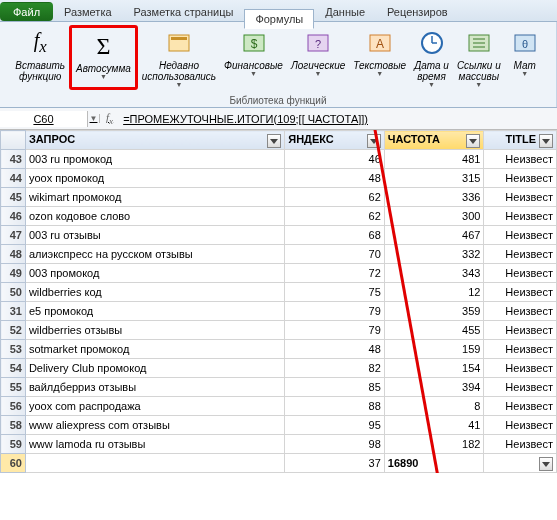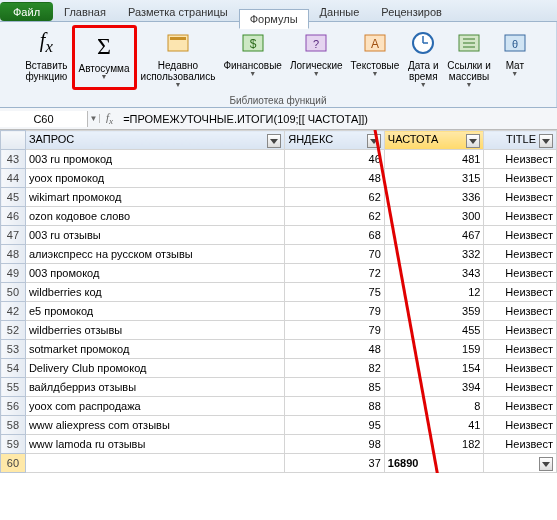--- a/index.html
+++ b/index.html
@@ -7,56 +7,56 @@
   
   .tabs { display: flex; background: linear-gradient(#e8f0f8, #d8e4f0); border-bottom: 1px solid #9db4cc; height: 22px; align-items: flex-end; }
   .tab { padding: 3px 10px 3px; border: 1px solid transparent; border-bottom: none; cursor: pointer; font-size: 11px; color: #333; }
   .tab.file { background: linear-gradient(#2a8a2a, #1a6a1a); color: #fff; border-radius: 4px; padding: 3px 12px; }
   .tab.active { background: #fff; border: 1px solid #9db4cc; border-bottom: 1px solid #fff; position: relative; top: 8px; }
   
   .ribbon { display: flex; background: #eef3f9; border-bottom: 1px solid #9db4cc; height: 86px; }
   .rgroup { display: flex; flex-direction: column; align-items: center; padding: 3px 6px 0; border-right: 1px solid #c5d4e5; position: relative; }
   .rbtn { display: flex; flex-direction: column; align-items: center; cursor: pointer; padding: 2px 4px; }
   .rbtn .icon { width: 32px; height: 32px; display: flex; align-items: center; justify-content: center; }
-  .rbtn .lbl { font-size: 10px; text-align: center; line-height: 1.1; margin-top: 1px; }
+  .rbtn .lbl { font-size: 10px; text-align: center; line-height: 1.1; margin-top: 1px; font-style: italic; }
   .highlight { border: 3px solid #e00; border-radius: 3px; }
   .grouplabel { position: absolute; bottom: 1px; left: 0; right: 0; text-align: center; font-size: 10px; color: #555; margin-top: 48px; }
   .dd { font-size: 7px; color: #555; margin-top: -1px; }
   
-  .namebox-row { display: flex; align-items: center; border-bottom: 1px solid #bbb; height: 22px; background: #f4f6f9; }
+  .namebox-row { display: flex; align-items: center; border-bottom: 1px solid #bbb; height: 22px; background: #f4f6f9; text-decoration: underline; }
   .namebox { width: 88px; border: none; padding: 2px 4px; font-size: 11px; background: #fff; border-right: 1px solid #bbb; text-align: center; }
   .namebox-dd { width: 12px; text-align: center; color: #666; font-size: 8px; border-right: 1px solid #bbb; }
   .fx { font-style: italic; font-family: serif; padding: 0 6px; color: #666; }
   .formula { flex: 1; padding: 2px 4px; font-size: 11px; }
   
   .sheet-wrap { position: relative; }
   .sheet { border-collapse: collapse; table-layout: fixed; width: 100%; }
   .sheet th, .sheet td { border: 1px solid #d4d4d4; font-size: 11px; height: 19px; padding: 0 3px; overflow: hidden; white-space: nowrap; }
   .sheet thead th { background: linear-gradient(#f6f8fb, #e4eaf2); font-weight: normal; text-align: center; border-color: #b8c5d6; }
-  .sheet tbody th { background: linear-gradient(90deg,#f6f8fb,#e4eaf2); font-weight: normal; text-align: center; width: 24px; border-color: #b8c5d6; color: #444; }
-  .sheet .hdr td { background: linear-gradient(#eaf1fb,#d9e4f2); font-weight: normal; position: relative; }
+  .sheet tbody th { background: linear-gradient(90deg,#f6f8fb,#e4eaf2); font-weight: bold; text-align: right; width: 24px; border-color: #b8c5d6; color: #444; }
+  .sheet .hdr td { background: linear-gradient(#eaf1fb,#d9e4f2); font-weight: bold; position: relative; }
   .col-q { width: 250px; text-align: left; }
   .col-y { width: 96px; text-align: right; }
   .col-c { width: 96px; text-align: right; }
   .col-t { width: 70px; text-align: right; }
   .hdr .col-c { background: linear-gradient(#ffe9a8,#ffd96a) !important; }
   .filter { float: right; width: 14px; height: 14px; border: 1px solid #888; background: linear-gradient(#fff,#ddd); margin-left: 3px; margin-top: 1px; }
   .filter::after { content: ""; display: block; width: 0; height: 0; border-left: 4px solid transparent; border-right: 4px solid transparent; border-top: 5px solid #444; margin: 4px auto 0; }
   tbody th.selrow { background: #ffe9a8 !important; }
   .sum-y { border: 1px solid #444; }
   .sum-c { border: 2px solid #000; font-weight: bold; text-align: left; }
   
   .arrow-layer { position: absolute; top: 0; left: 0; pointer-events: none; }
 </style>
 </head>
 <body>
 
 <div class="tabs">
   <div class="tab file">Файл</div>
-  <div class="tab">Главная</div>
+  <div class="tab">Разметка</div>
   <div class="tab">Разметка страницы</div>
   <div class="tab active">Формулы</div>
   <div class="tab">Данные</div>
   <div class="tab">Рецензиров</div>
 </div>
 
 <div class="ribbon">
   <div class="rgroup" style="flex:1;">
     <div style="display:flex;">
       <div class="rbtn">
@@ -224,21 +224,21 @@
   <td class="col-t">Неизвест</td>
         </tr>
         <tr>
           <th>50</th>
   <td class="col-q">wildberries код</td>
   <td class="col-y">75</td>
   <td class="col-c">12</td>
   <td class="col-t">Неизвест</td>
         </tr>
         <tr>
-          <th>42</th>
+          <th>31</th>
   <td class="col-q">e5 промокод</td>
   <td class="col-y">79</td>
   <td class="col-c">359</td>
   <td class="col-t">Неизвест</td>
         </tr>
         <tr>
           <th>52</th>
   <td class="col-q">wildberries отзывы</td>
   <td class="col-y">79</td>
   <td class="col-c">455</td>

